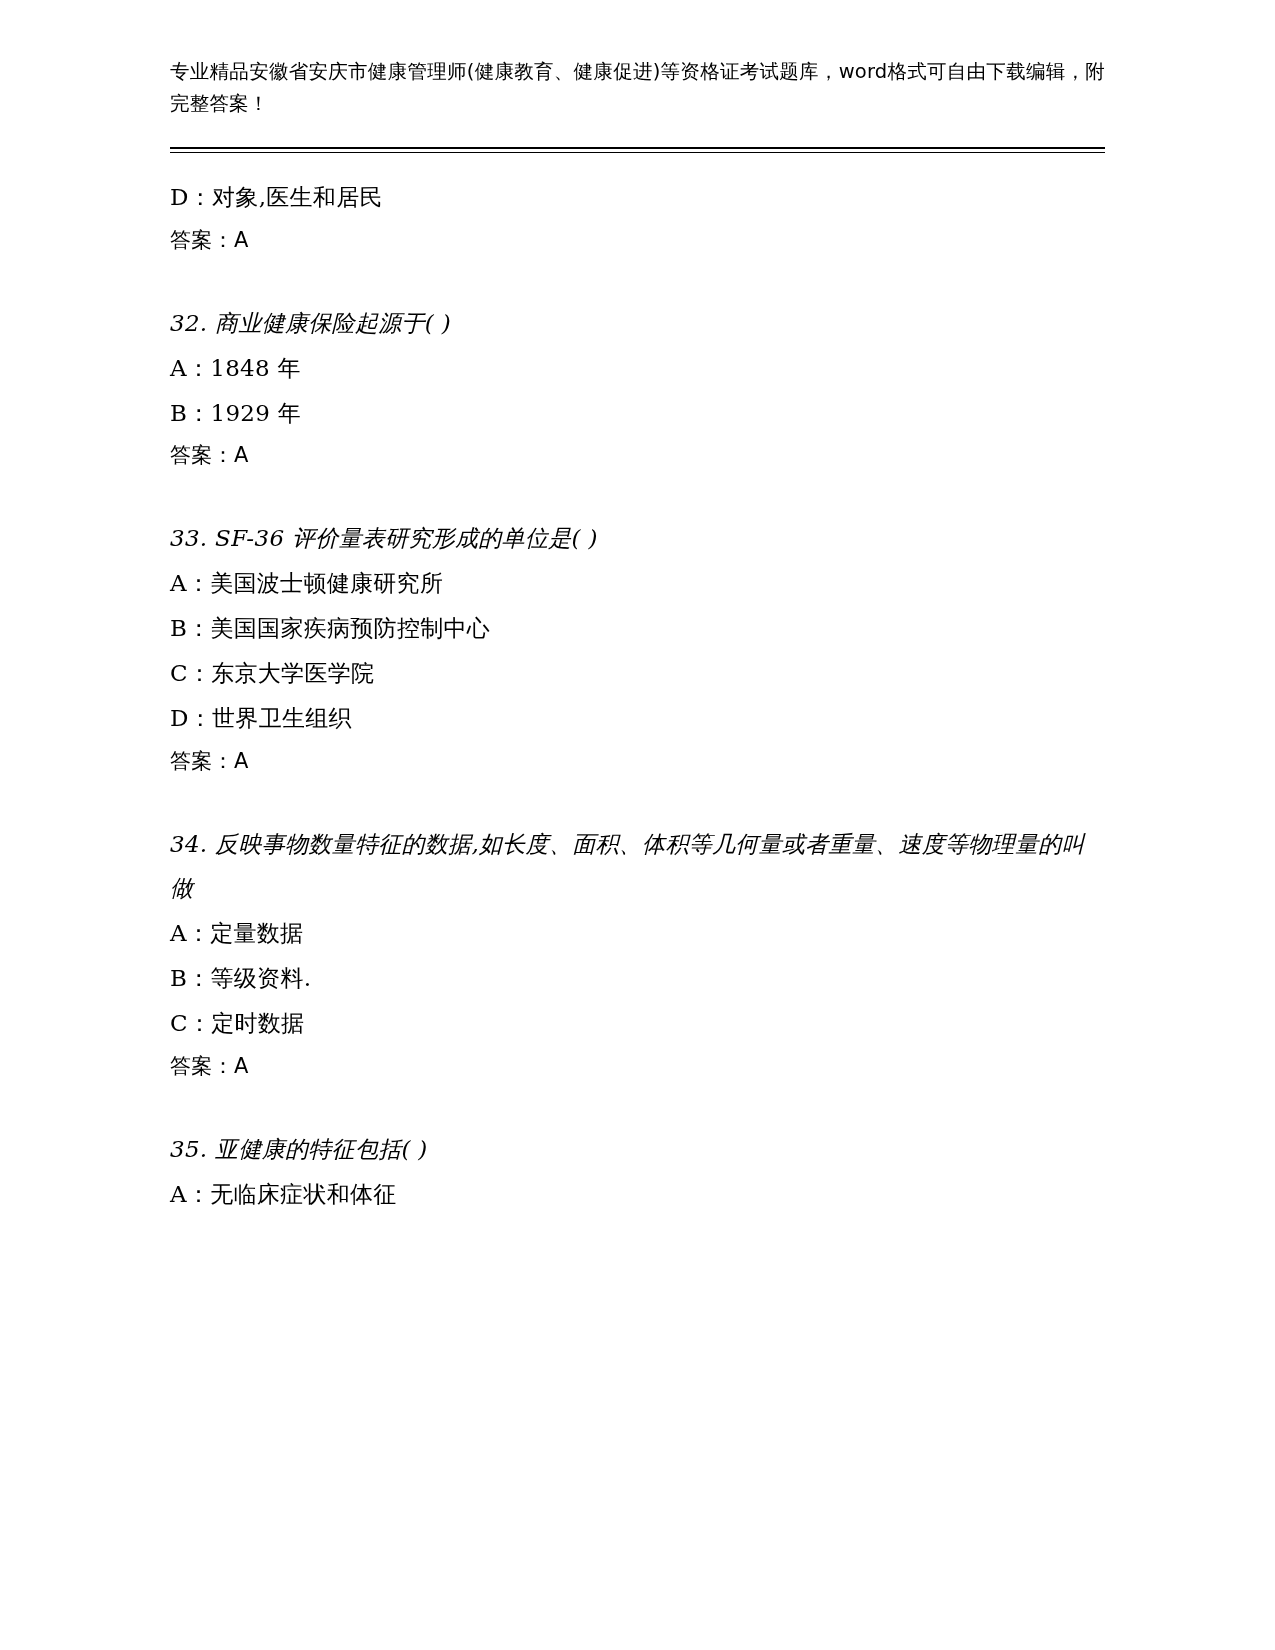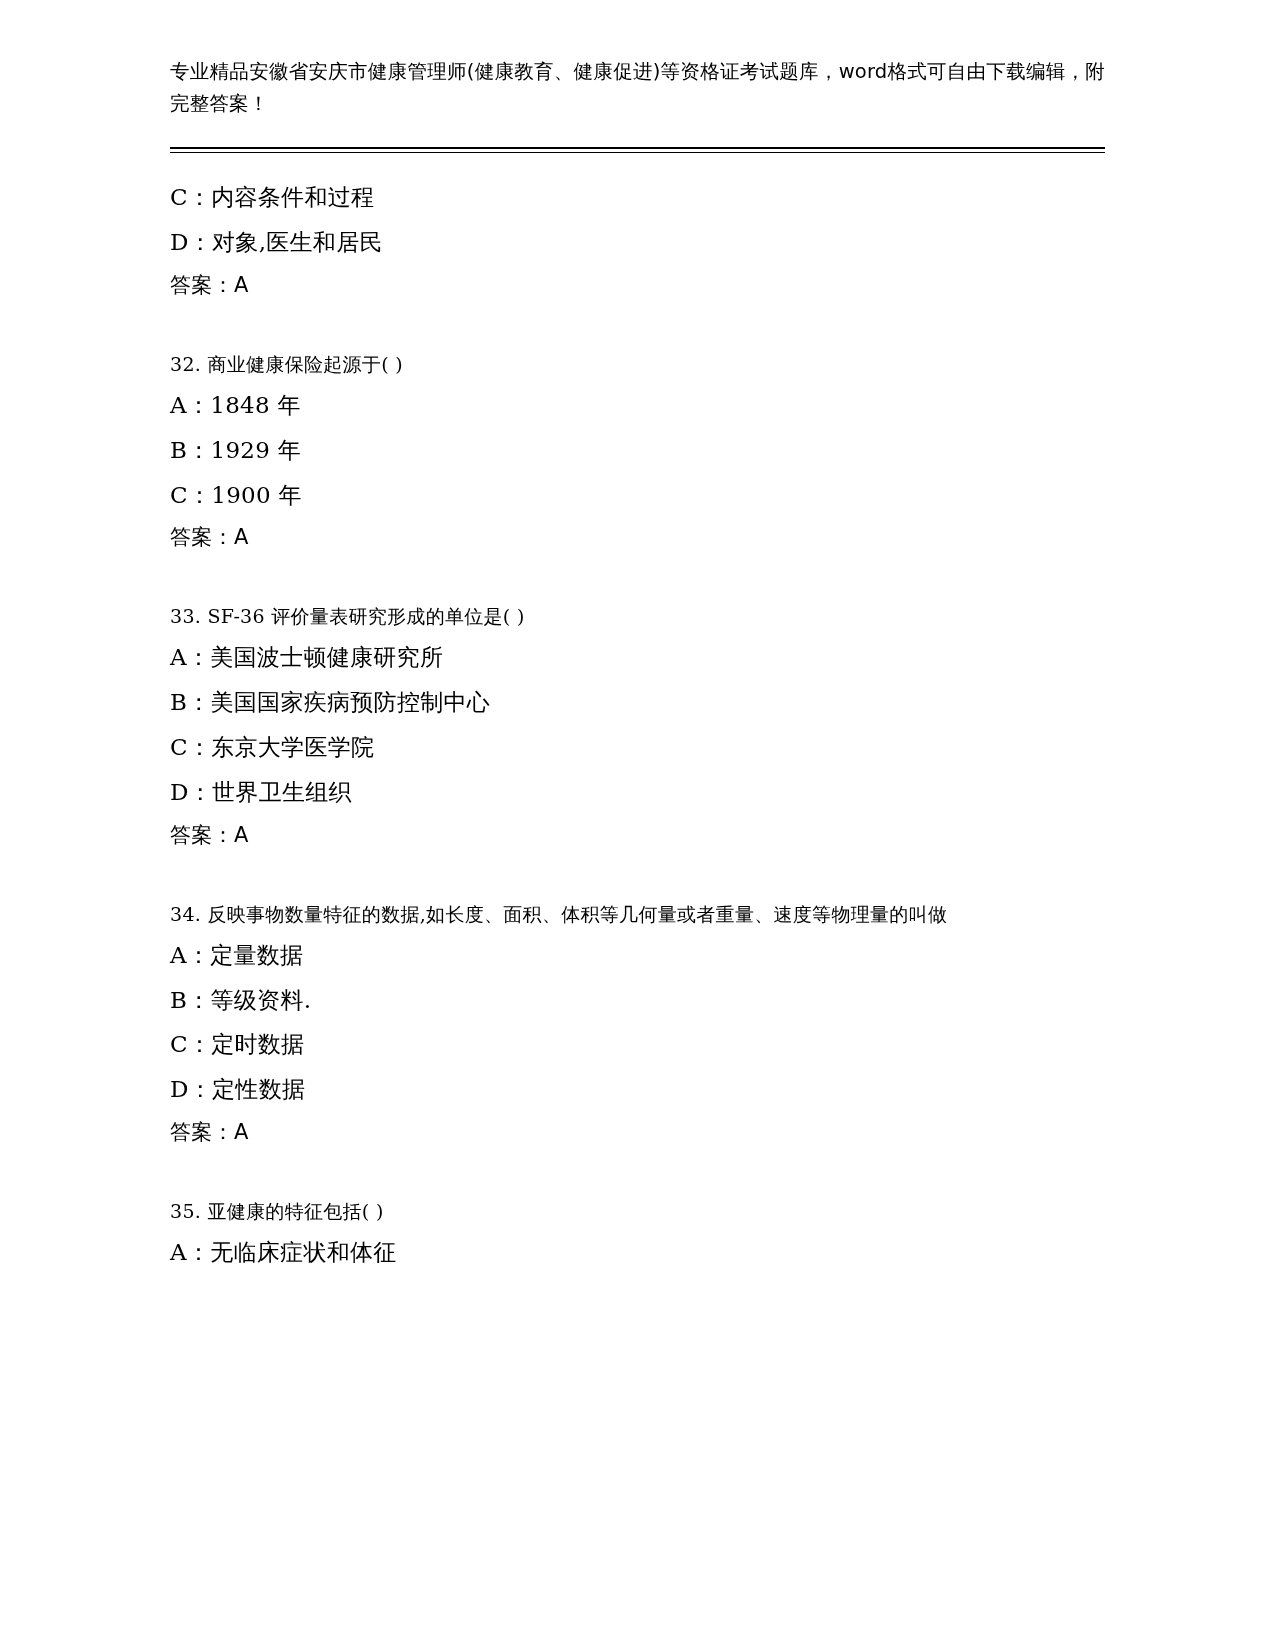--- a/index.html
+++ b/index.html
@@ -40,23 +40,24 @@
   .body-block {
     margin-top: 22px;
   }
   .line {
     font-size: 23px;
     line-height: 1.95;
     letter-spacing: 0.3px;
     white-space: pre-wrap;
   }
   .q-stem {
-    font-size: 19px;
+    font-size: 23px;
     line-height: 1.95;
     letter-spacing: 0.3px;
+    font-style: italic;
   }
   .q-block {
     margin-bottom: 40px;
   }
   .q-block.tight {
     margin-bottom: 0;
   }
   .answer {
     font-family: "DejaVu Sans", "Liberation Sans", sans-serif;
     font-weight: normal;
@@ -71,48 +72,45 @@
 <div class="page">
 
   <div class="header">专业精品安徽省安庆市健康管理师(健康教育、健康促进)等资格证考试题库，word格式可自由下载编辑，附完整答案！</div>
   <div class="header-rule"></div>
   <div class="header-rule-gap"></div>
   <div class="header-rule" style="margin-top:0;border-top-width:1px;"></div>
 
   <div class="body-block">
 
     <div class="q-block">
-      <div class="line">C：内容条件和过程</div>
       <div class="line">D：对象,医生和居民</div>
       <div class="answer">答案：A</div>
     </div>
 
     <div class="q-block">
       <div class="q-stem">32. 商业健康保险起源于(        )</div>
       <div class="line">A：1848 年</div>
       <div class="line">B：1929 年</div>
-      <div class="line">C：1900 年</div>
       <div class="answer">答案：A</div>
     </div>
 
     <div class="q-block">
       <div class="q-stem">33. SF-36 评价量表研究形成的单位是(        )</div>
       <div class="line">A：美国波士顿健康研究所</div>
       <div class="line">B：美国国家疾病预防控制中心</div>
       <div class="line">C：东京大学医学院</div>
       <div class="line">D：世界卫生组织</div>
       <div class="answer">答案：A</div>
     </div>
 
     <div class="q-block">
       <div class="q-stem">34. 反映事物数量特征的数据,如长度、面积、体积等几何量或者重量、速度等物理量的叫做</div>
       <div class="line">A：定量数据</div>
       <div class="line">B：等级资料.</div>
       <div class="line">C：定时数据</div>
-      <div class="line">D：定性数据</div>
       <div class="answer">答案：A</div>
     </div>
 
     <div class="q-block tight">
       <div class="q-stem">35. 亚健康的特征包括(        )</div>
       <div class="line">A：无临床症状和体征</div>
     </div>
 
   </div>
 </div>

